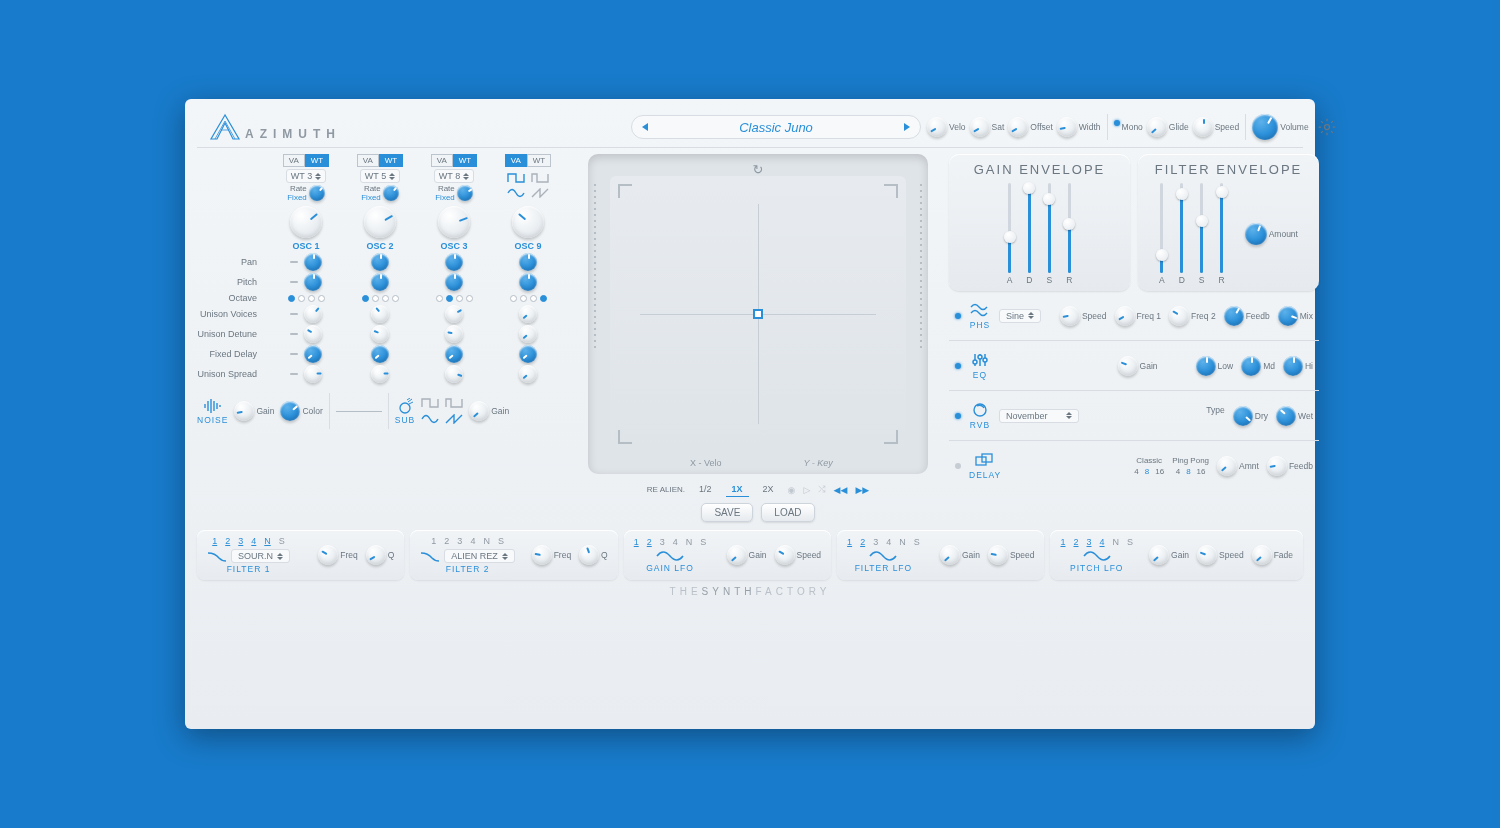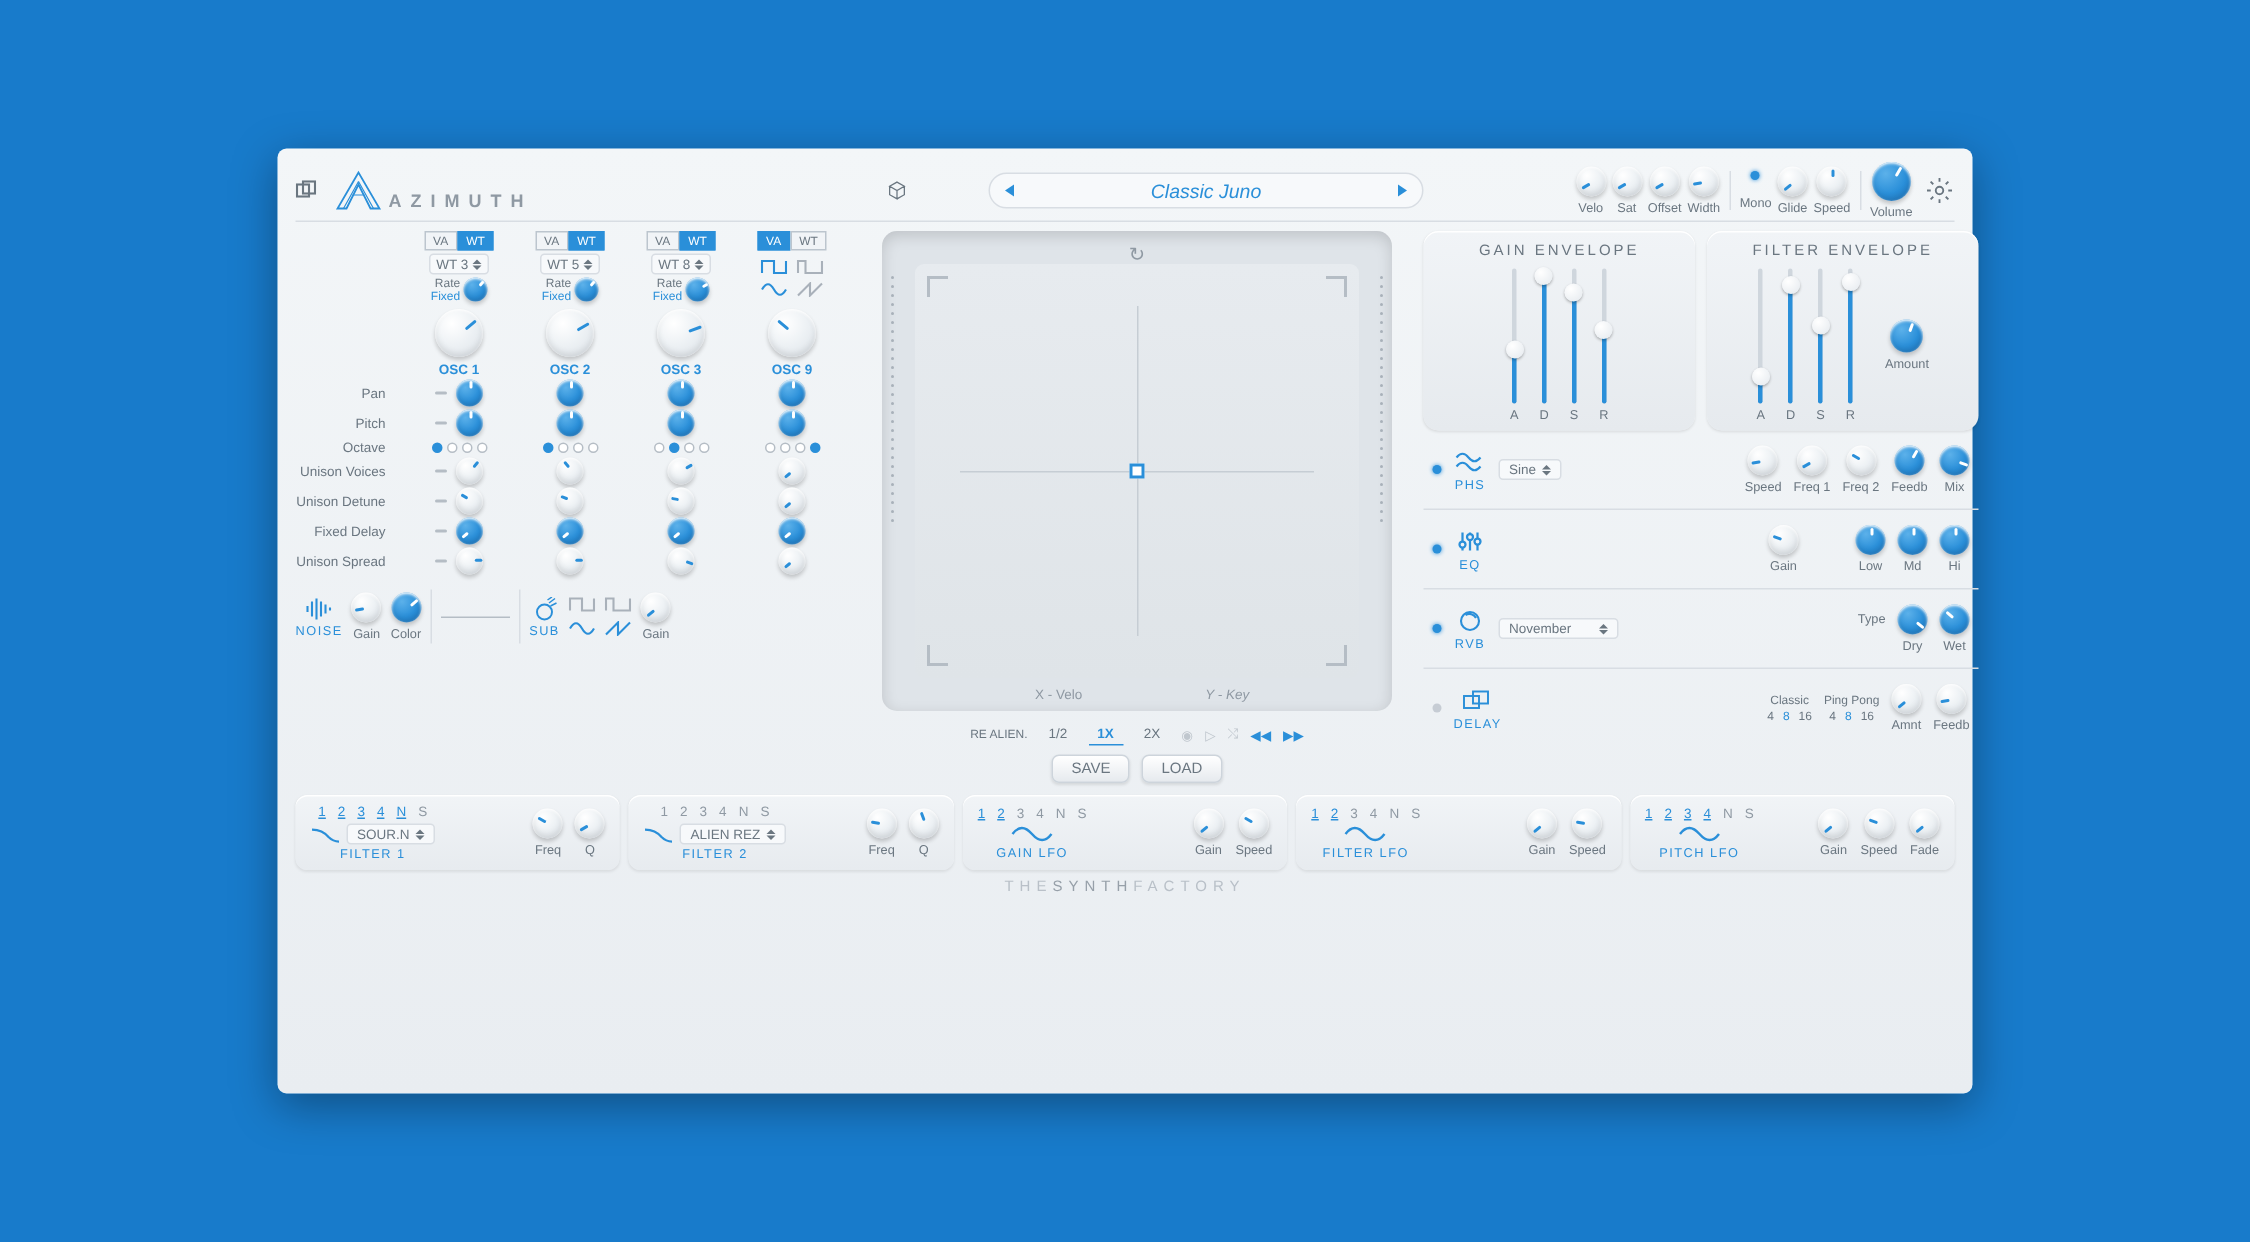--- a/index.html
+++ b/index.html
@@ -20,21 +20,21 @@
   body{background:var(--bg-outer);display:flex;align-items:center;justify-content:center;}
   .plugin{width:1130px;height:630px;background:linear-gradient(#f3f6f8,#e9edf1);border-radius:6px;box-shadow:0 8px 30px rgba(0,0,0,.35);padding:10px 12px 8px;position:relative;}
   .topbar{height:36px;display:flex;align-items:center;gap:6px;}
   .logo{display:flex;align-items:flex-end;gap:2px;margin-right:10px;}
   .logo svg{width:36px;height:28px;}
   .brand{letter-spacing:6px;font-size:12px;color:var(--ink-lt);font-weight:600;}
   .preset{flex:0 0 auto;width:290px;height:24px;border-radius:14px;background:var(--panel-hi);border:1px solid var(--panel-sh);display:flex;align-items:center;justify-content:space-between;padding:0 10px;color:var(--blue);font-size:13px;font-style:italic;margin-left:48px;}
   .arrow{width:0;height:0;border-top:4px solid transparent;border-bottom:4px solid transparent;cursor:pointer;}
   .arrow.l{border-right:6px solid var(--blue);}
   .arrow.r{border-left:6px solid var(--blue);}
-  .knob{display:inline-flex;flex-direction:column;align-items:center;gap:2px;}
+  .knob{display:inline-flex;flex-direction:row;align-items:center;gap:2px;}
   .k{border-radius:50%;background:radial-gradient(circle at 35% 30%, #fff 0%, #eef2f5 45%, #dbe1e7 100%);box-shadow:inset 0 1px 2px #fff,inset 0 -2px 4px rgba(0,0,0,.1),0 2px 3px rgba(0,0,0,.2);position:relative;}
   .k .ind{position:absolute;width:2px;background:var(--blue);left:50%;top:8%;height:28%;transform-origin:50% 150%;border-radius:1px;}
   .k.blue{background:radial-gradient(circle at 35% 30%, #5cb1ea 0%, var(--blue) 55%, var(--blue-dk) 100%);}
   .k.blue .ind{background:#fff;}
   .klabel{font-size:8.5px;color:var(--ink);}
   .ksmall .k{width:20px;height:20px;}
   .kmed .k{width:22px;height:22px;}
   .topknobs{display:flex;gap:4px;margin-left:auto;align-items:center;}
   .sep{width:1px;height:26px;background:var(--panel-sh);margin:0 2px;}
   .gear{width:20px;height:20px;color:var(--ink);cursor:pointer;margin-left:4px;}
@@ -66,21 +66,21 @@
   .xydots{position:absolute;display:flex;flex-direction:column;gap:4px;}
   .xydots span{width:2px;height:2px;background:#a9b1ba;border-radius:50%;}
   .corner{position:absolute;width:14px;height:14px;border:2px solid #b5bdc5;}
   .xylabel{position:absolute;bottom:6px;font-size:9px;color:var(--ink-lt);}
   .cursor{position:absolute;width:10px;height:10px;border:2px solid var(--blue);background:#fff;left:calc(50% - 5px);top:calc(50% - 5px);}
   .transport{display:flex;align-items:center;gap:8px;justify-content:center;margin-top:8px;font-size:9px;}
   .tbtn{padding:2px 6px;color:var(--ink);border-bottom:1px solid transparent;cursor:pointer;}
   .tbtn.sel{color:var(--blue);border-bottom:1px solid var(--blue);font-weight:600;}
   .btn3d{padding:3px 12px;border-radius:5px;background:linear-gradient(#fff,#e6eaee);border:1px solid #cdd4db;color:var(--ink);font-size:10px;cursor:pointer;box-shadow:0 1px 2px rgba(0,0,0,.1);}
   .envpanel{flex:1;border-radius:10px;background:linear-gradient(#f1f4f7,#e6eaee);box-shadow:inset 0 1px 0 #fff,0 1px 2px rgba(0,0,0,.1);padding:8px 10px 6px;}
-  .envtitle{text-align:center;font-size:10px;letter-spacing:2px;color:var(--ink);margin-bottom:6px;}
+  .envtitle{text-align:center;font-size:13px;letter-spacing:2px;color:var(--ink);margin-bottom:6px;}
   .sliders{display:flex;gap:14px;justify-content:center;align-items:flex-end;}
   .slider{display:flex;flex-direction:column;align-items:center;gap:2px;}
   .track{width:3px;height:90px;background:#cfd6dd;border-radius:2px;position:relative;}
   .fill{position:absolute;bottom:0;width:100%;background:var(--blue);border-radius:2px;}
   .thumb{position:absolute;width:12px;height:12px;border-radius:50%;background:radial-gradient(circle at 35% 30%,#fff,#e4e9ee);box-shadow:0 1px 2px rgba(0,0,0,.3);left:-4.5px;}
   .fxrow{display:flex;align-items:center;gap:8px;padding:4px 6px;}
   .fxicon{display:flex;flex-direction:column;align-items:center;gap:1px;color:var(--blue);}
   .fxicon .glyph{width:22px;height:18px;display:flex;align-items:center;justify-content:center;}
   .fxname{font-size:8.5px;color:var(--blue);letter-spacing:1px;}
   .filterpanel{border-radius:8px;background:linear-gradient(#f1f4f7,#e7ebef);box-shadow:inset 0 1px 0 #fff,0 1px 2px rgba(0,0,0,.08);padding:6px 10px;display:flex;align-items:center;gap:8px;}

